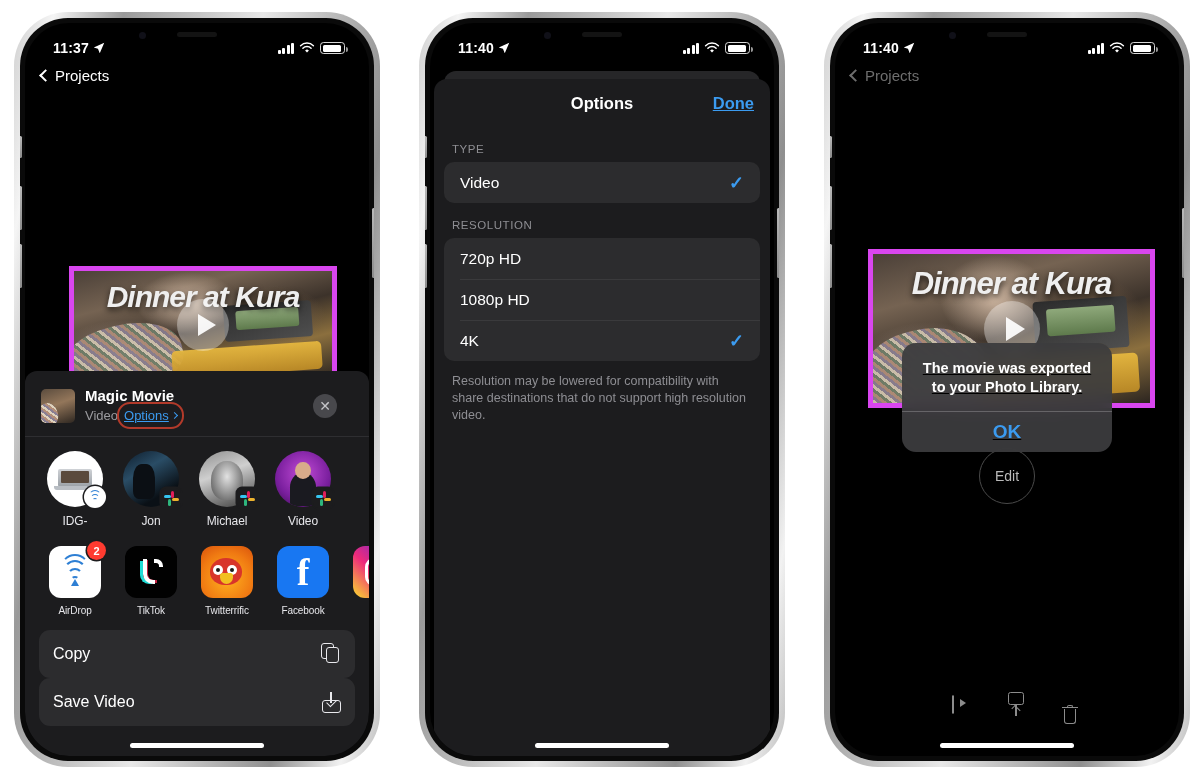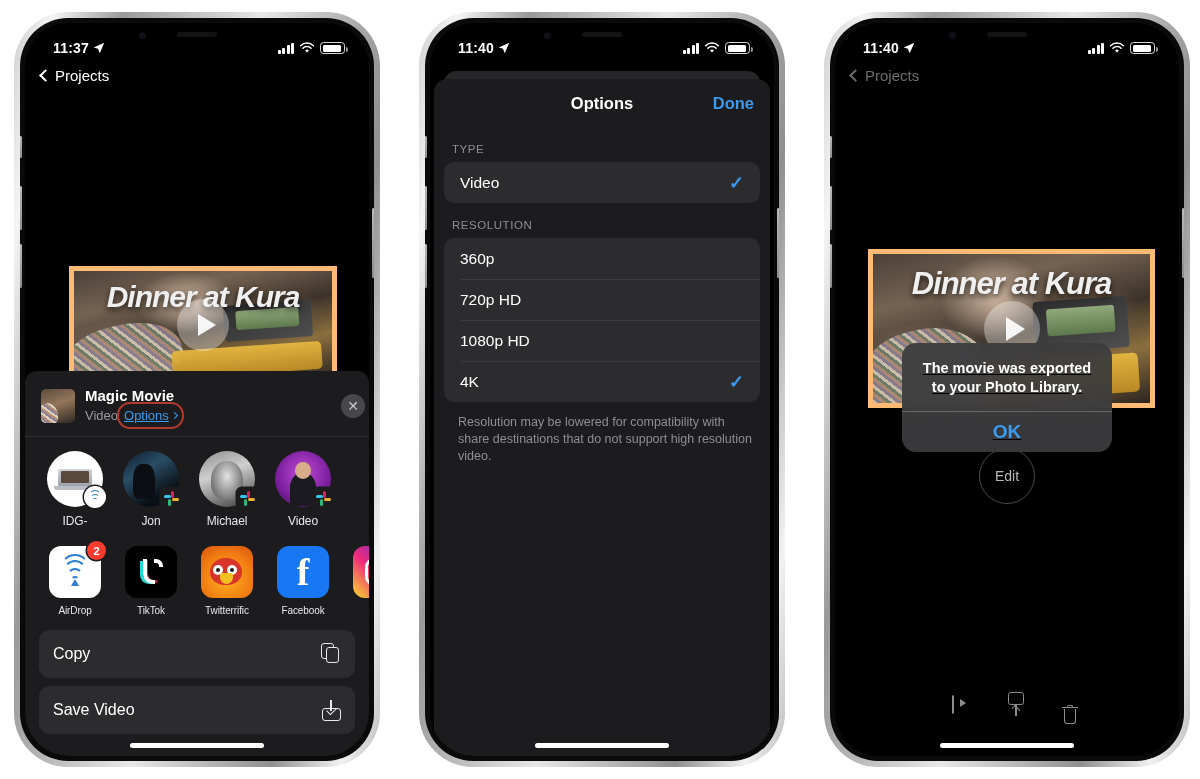--- a/index.html
+++ b/index.html
@@ -66,21 +66,21 @@
   .batt i{position:absolute;left:1.5px;top:1.5px;bottom:1.5px;width:18px;background:#fff;border-radius:1.5px;}
 
   
   .navback { position:absolute; top:44px; left:16px; display:flex; align-items:center; gap:5px; z-index:40; }
   .navback .chev { width:9px;height:9px;border-left:2px solid;border-bottom:2px solid; transform:rotate(45deg); }
   .navback .lbl { font-size:15px; }
   .nav-bright { color:#ffffff; }
   .nav-dim { color:#6e6e6e; }
 
   
-  .thumb { position:absolute; border:5px solid #fdba74; overflow:hidden; background:#701a75; }
+  .thumb { position:absolute; border:5px solid #d946ef; overflow:hidden; background:#701a75; }
   .thumb .photo {
     position:absolute; inset:0;
     background:
       radial-gradient(ellipse 44% 52% at 20% 78%, #9f8c7e 0%, rgba(159,140,126,0) 62%),
       radial-gradient(ellipse 30% 44% at 44% 30%, #cdb5a0 0%, rgba(205,181,160,0) 66%),
       radial-gradient(ellipse 28% 40% at 78% 42%, #6e5a44 0%, rgba(110,90,68,0) 70%),
       linear-gradient(165deg,#4b4038 0%,#756352 26%,#3c322a 52%,#8b6f3e 74%,#2c2520 100%);
   }
   .thumb .sleeve {
     position:absolute; left:-4%; bottom:-12%; width:46%; height:62%;
@@ -117,21 +117,21 @@
     width:0;height:0; margin-left:14%;
     border-style:solid; border-color:transparent transparent transparent rgba(255,255,255,.92);
   }
 
   
   .sheet {
     position:absolute; left:0; right:0; bottom:0; top:348px;
     background:#1c1c1e; border-top-left-radius:12px; border-top-right-radius:12px;
     z-index:30;
   }
-  .sheet-head { display:flex; align-items:center; padding:16px 4px 12px 16px; position:relative; }
+  .sheet-head { display:flex; align-items:center; padding:16px 32px 12px 16px; position:relative; }
   .sheet-thumb {
     width:34px;height:34px;border-radius:5px;flex:none;margin-right:10px;overflow:hidden;position:relative;
     background:linear-gradient(160deg,#5b4c3e,#93765a 45%,#2e2721);
   }
   .sheet-thumb .sl{position:absolute;left:-10%;bottom:-14%;width:60%;height:70%;border-radius:50%;
     background:repeating-linear-gradient(50deg,#ded2bd 0 2px,#8a7f93 2px 4px,#b38e79 4px 6px);transform:rotate(-14deg);}
   .sheet-meta { flex:1; min-width:0; }
   .sheet-title { color:#fff; font-size:15px; font-weight:600; line-height:18px; }
   .sheet-sub { color:#9b9b9f; font-size:13px; line-height:17px; margin-top:2px; display:flex; align-items:center; gap:6px; }
   .opt-wrap { position:relative; display:inline-flex; align-items:center; }
@@ -223,21 +223,21 @@
   .ap-ig { background:linear-gradient(45deg,#f9ce34 4%,#ee2a7b 44%,#6228d7 92%); display:flex;align-items:center;justify-content:center; }
   .ap-ig .sq{width:28px;height:28px;border:3.2px solid #fff;border-radius:9px;position:relative;}
   .ap-ig .sq::after{content:"";position:absolute;left:5.5px;top:5.5px;width:11px;height:11px;border:3px solid #fff;border-radius:50%;}
   .ap-ig .sq::before{content:"";position:absolute;right:2.5px;top:1.5px;width:3.2px;height:3.2px;background:#fff;border-radius:50%;}
   .aname { color:#e6e6ea; font-size:10px; letter-spacing:-.1px; white-space:nowrap; overflow:hidden; }
 
   .actions { padding: 4px 14px 0 14px; }
   .action-row {
     height:48px; background:#2c2c2e; border-radius:11px;
     display:flex; align-items:center; justify-content:space-between;
-    padding:0 14px; margin-bottom:8px; color:#fff; font-size:16px;
+    padding:0 14px; color:#fff; font-size:16px;
   }
   .ico-copy { width:20px;height:22px; position:relative; }
   .ico-copy b{position:absolute;display:block;border:1.6px solid #e9e9ed;border-radius:3px;}
   .ico-copy b:nth-child(1){left:0;top:0;width:13px;height:16px;}
   .ico-copy b:nth-child(2){left:5px;top:4px;width:13px;height:16px;background:#2c2c2e;}
   .ico-save { width:19px;height:21px; position:relative; }
   .ico-save .box{position:absolute;left:0;bottom:0;width:19px;height:13px;border:1.6px solid #e9e9ed;border-radius:3px;}
   .ico-save .arw{position:absolute;left:8.2px;top:0;width:1.6px;height:11px;background:#e9e9ed;}
   .ico-save .hd{position:absolute;left:5px;top:7px;width:9px;height:6px;border-left:1.6px solid #e9e9ed;border-bottom:1.6px solid #e9e9ed;transform:rotate(-45deg);}
 
@@ -254,32 +254,32 @@
   .modal {
     position:absolute; left:4px; right:4px; top:56px; bottom:0;
     background:#1c1c1e; border-top-left-radius:13px; border-top-right-radius:13px;
     z-index:20; overflow:hidden;
   }
   .modal-head {
     height:48px; display:flex; align-items:center; justify-content:center;
     position:relative; padding:0 16px;
   }
   .modal-title { color:#fff; font-size:16.5px; font-weight:700; }
-  .modal-done { position:absolute; right:16px; color:#3b9bf0; font-size:16.5px; font-weight:700; }
+  .modal-done { position:absolute; right:16px; color:#3b9bf0; font-size:16.5px; font-weight:700; text-decoration:underline; }
   .sect-label { color:#8e8e93; font-size:11.5px; letter-spacing:.55px; padding:16px 18px 7px 18px; }
   .group { background:#2c2c2e; border-radius:10px; margin:0 10px; overflow:hidden; }
   .opt-row {
     height:41px; display:flex; align-items:center; justify-content:space-between;
     padding:0 16px; color:#fff; font-size:15.5px; position:relative;
   }
   .opt-row + .opt-row::before {
     content:""; position:absolute; left:16px; right:0; top:0; height:1px; background:#3a3a3c;
   }
   .tick { color:#3b9bf0; font-size:18px; font-weight:700; line-height:1; }
-  .note-txt { color:#8e8e93; font-size:12.5px; line-height:17px; padding:12px 18px 0 24px; }
+  .note-txt { color:#8e8e93; font-size:12.5px; line-height:17px; padding:12px 18px 0 18px; }
 
   
   .meta-line { position:absolute; left:0; right:0; text-align:center; color:#6b6b6b; font-size:9px; z-index:12; }
   .edit-circle {
     position:absolute; left:50%; transform:translateX(-50%);
     width:56px;height:56px;border-radius:50%;border:1px solid #4a4a4a;
     display:flex;align-items:center;justify-content:center;
     color:#b9b9b9; font-size:14px; z-index:12;
   }
   .alert {
@@ -571,23 +571,20 @@
           <div class="group">
             <div class="opt-row">
               <span>Video</span>
               <span class="tick">✓</span>
             </div>
           </div>
 
           <div class="sect-label">RESOLUTION</div>
           <div class="group">
             <div class="opt-row">
-              <span>360p</span>
-            </div>
-            <div class="opt-row">
               <span>720p HD</span>
             </div>
             <div class="opt-row">
               <span>1080p HD</span>
             </div>
             <div class="opt-row">
               <span>4K</span>
               <span class="tick">✓</span>
             </div>
           </div>

